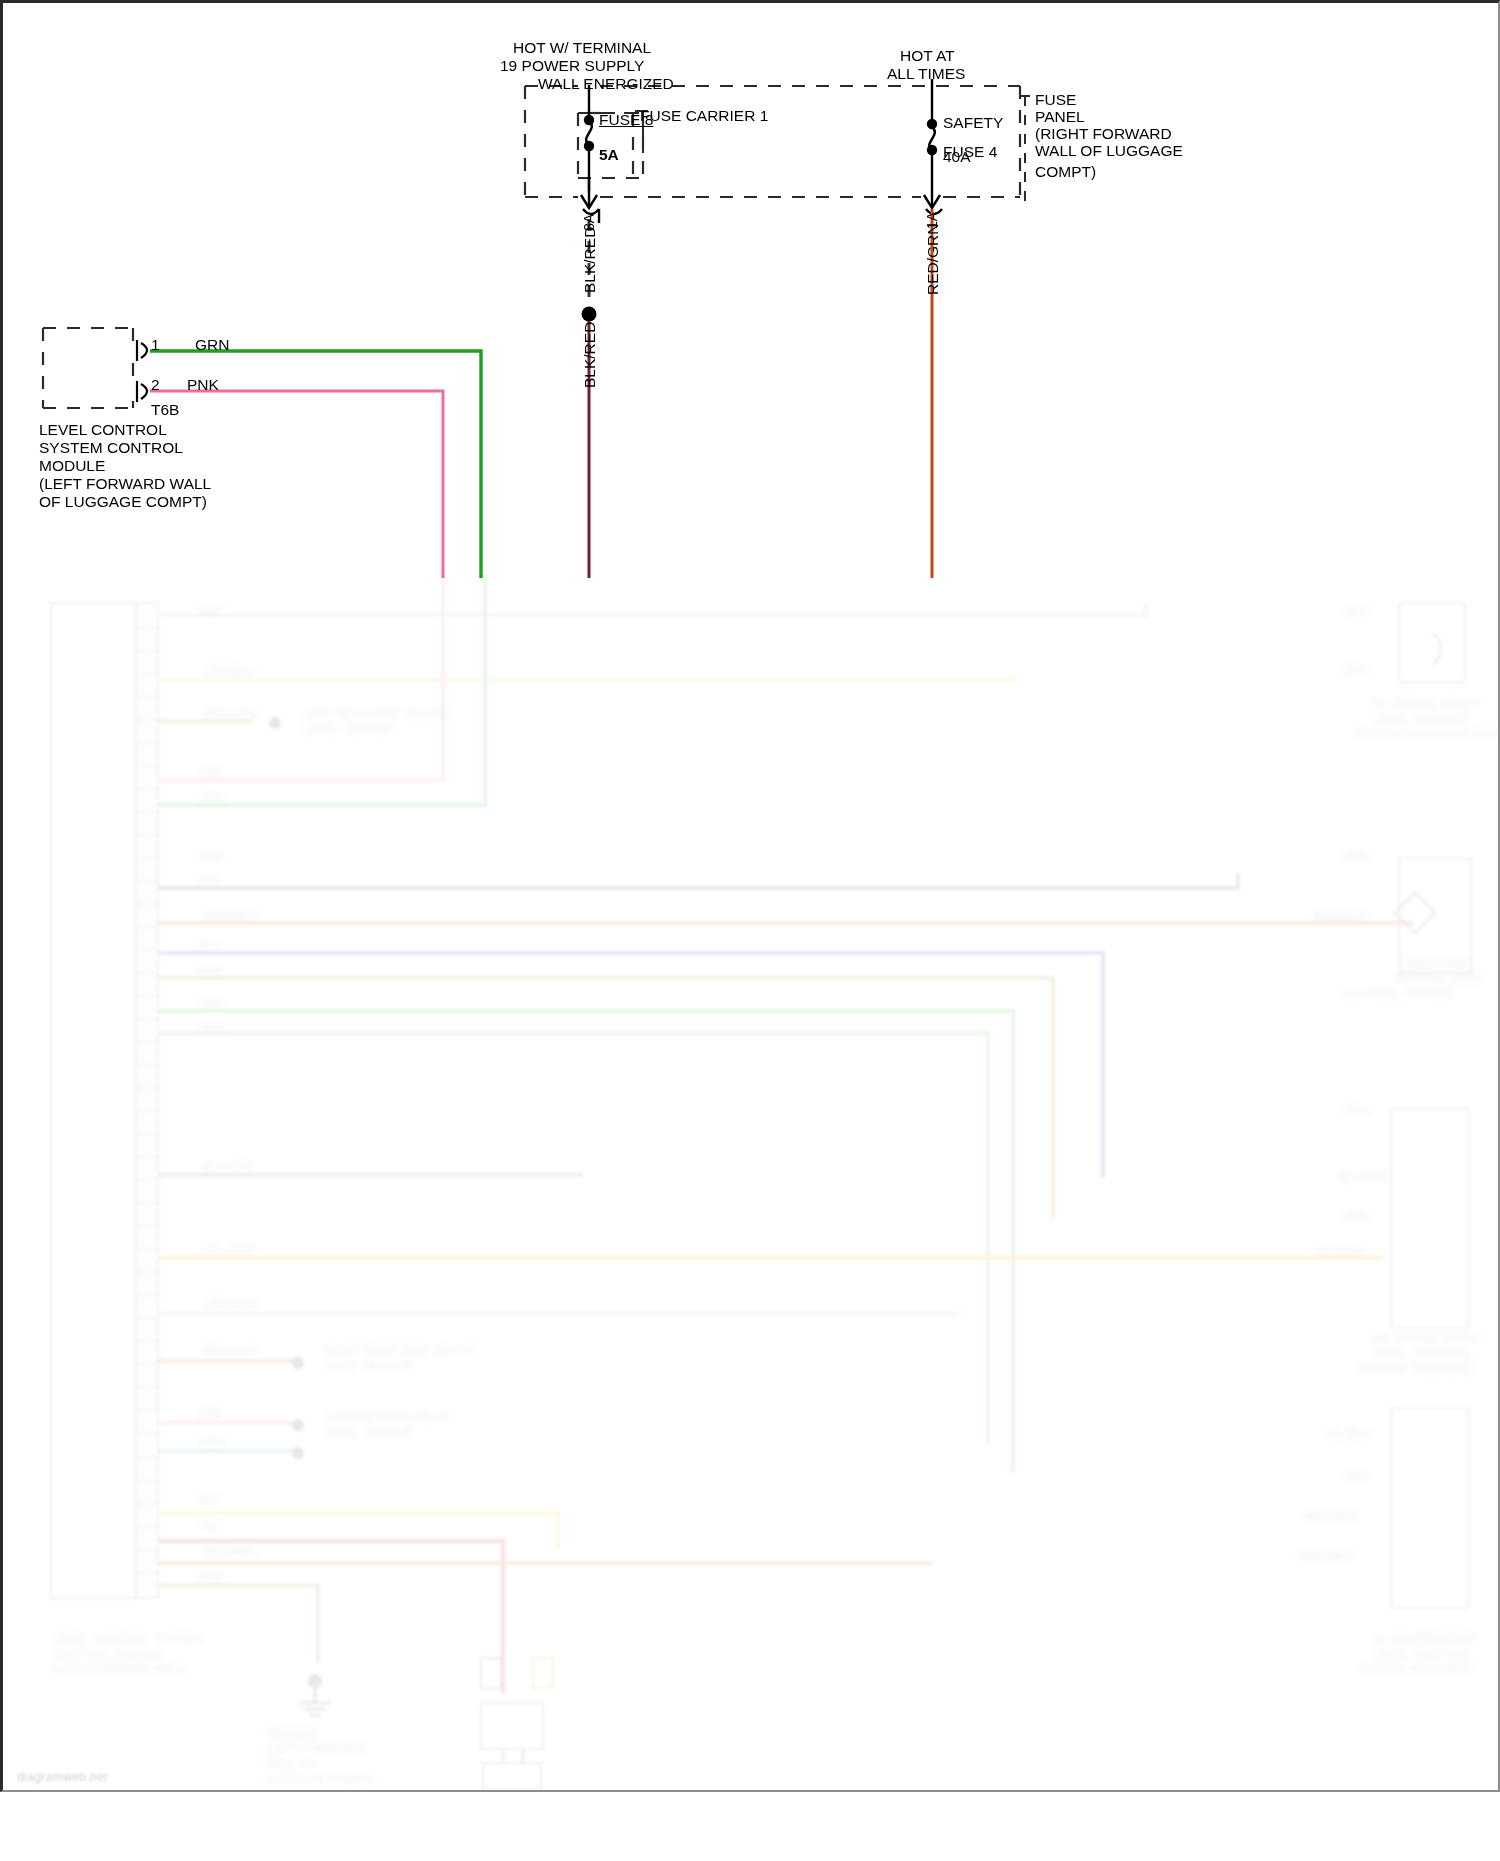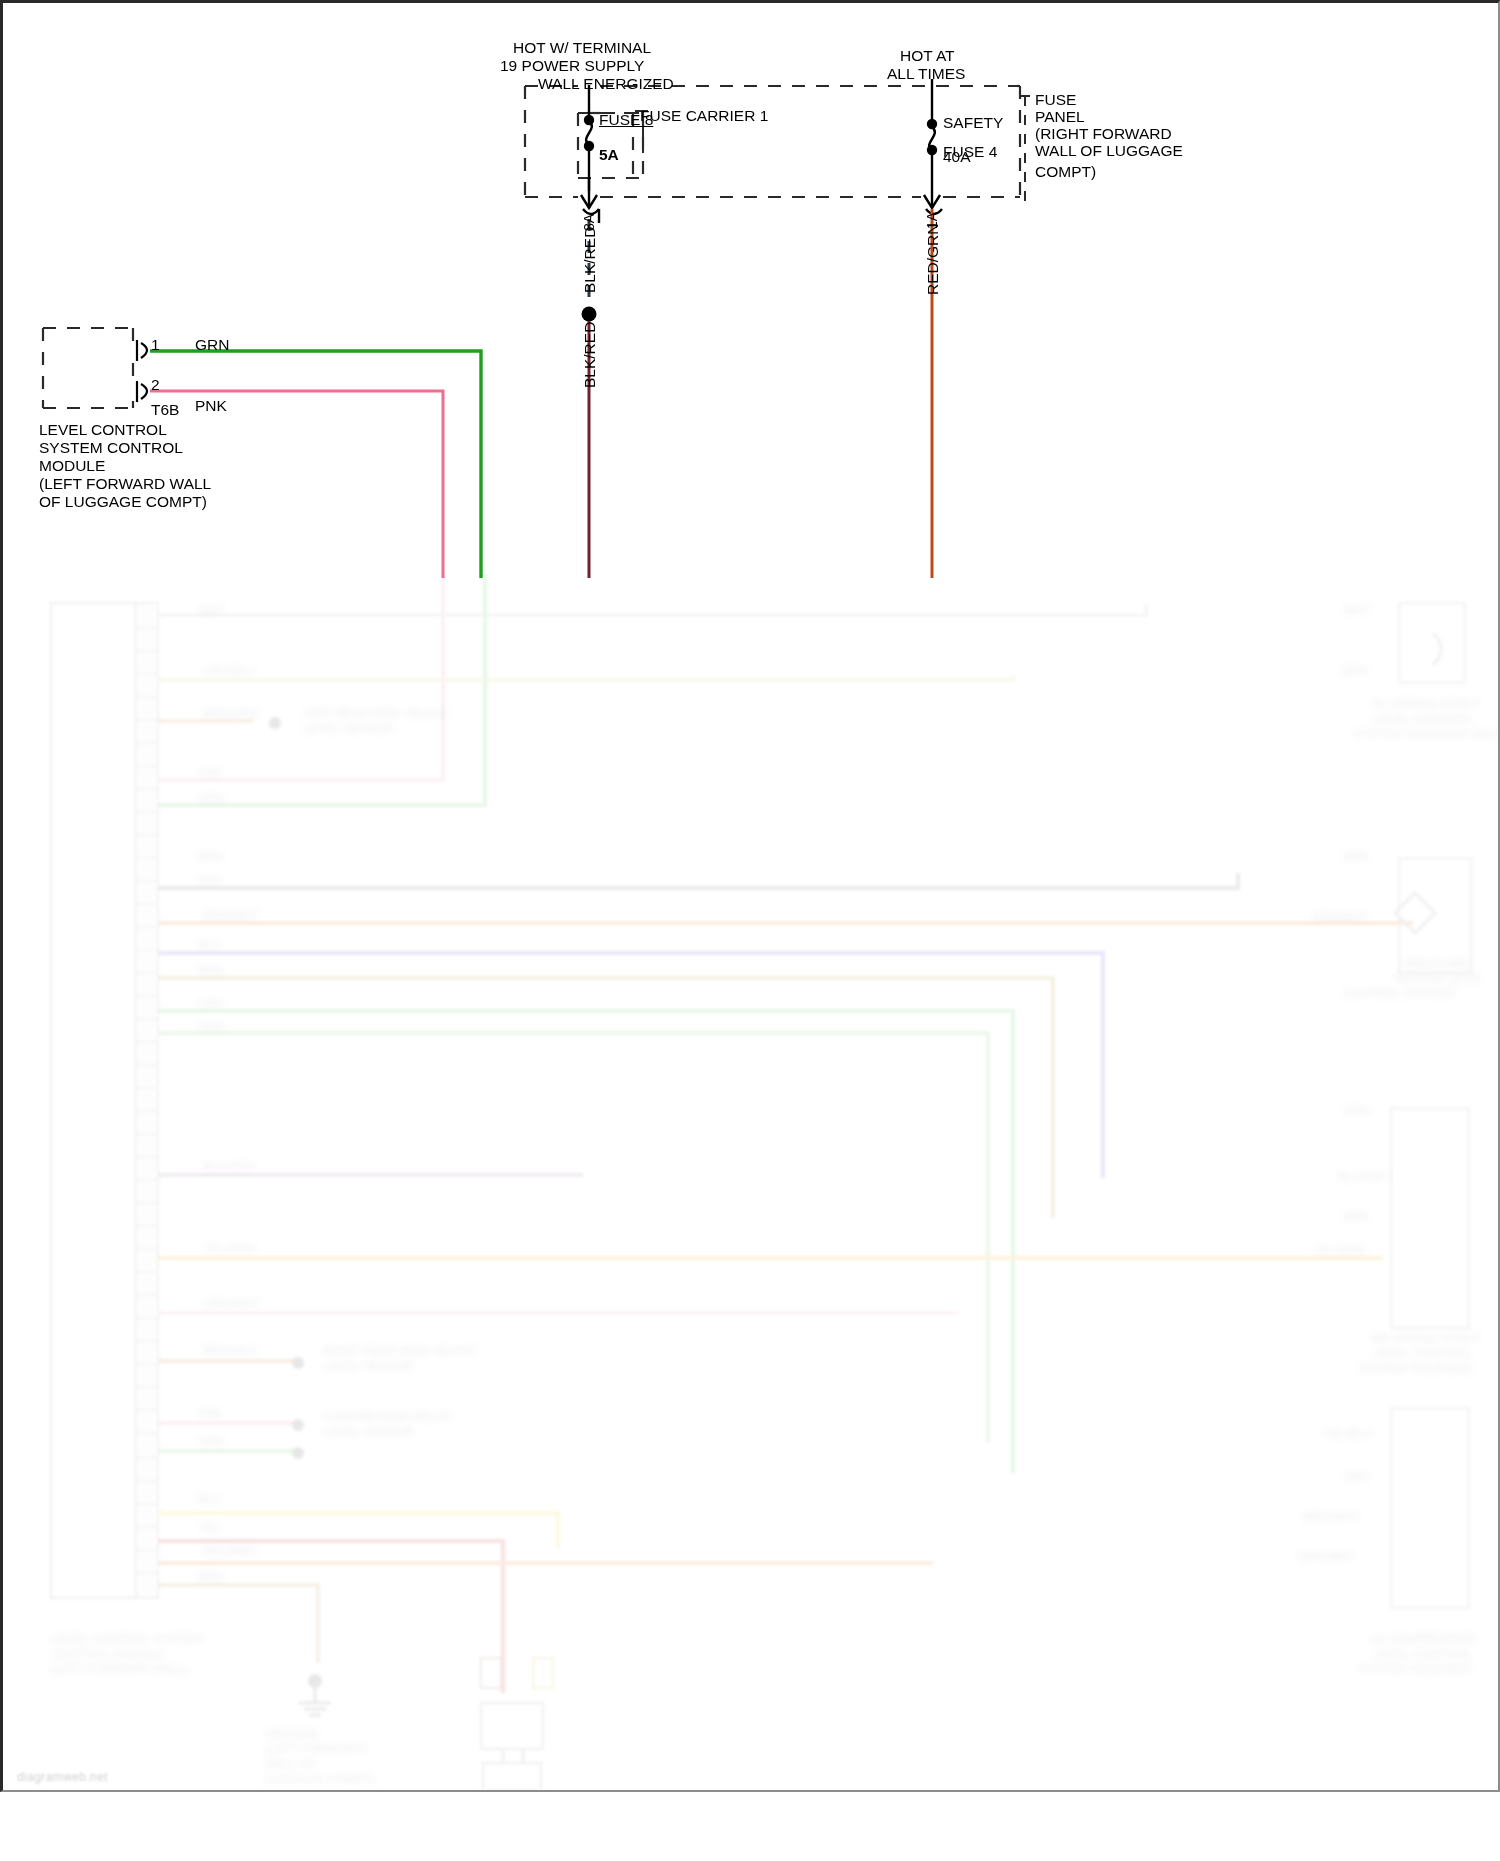--- a/index.html
+++ b/index.html
@@ -380,21 +380,21 @@
   <div class="vlbl" style="left:578px; top:290px;">BLK/RED</div>
   <div class="vlbl" style="left:578px; top:385px;">BLK/RED</div>
 
   <div class="vlbl small" style="left:921px; top:226px;">1A</div>
   <div class="vlbl" style="left:921px; top:292px;">RED/GRN</div>
 
   <div class="lbl" style="left:148px; top:333px;">1</div>
   <div class="lbl" style="left:192px; top:333px;">GRN</div>
 
   <div class="lbl" style="left:148px; top:373px;">2</div>
-  <div class="lbl" style="left:192px; top:373px;margin-top:21px;">PNK</div>
+  <div class="lbl" style="left:184px; top:373px;">PNK</div>
 
   <div class="lbl" style="left:148px; top:398px;">T6B</div>
 
   <div class="lbl" style="left:36px; top:418px;">LEVEL CONTROL</div>
   <div class="lbl" style="left:36px; top:436px;">SYSTEM CONTROL</div>
   <div class="lbl" style="left:36px; top:454px;">MODULE</div>
   <div class="lbl" style="left:36px; top:472px;">(LEFT FORWARD WALL</div>
   <div class="lbl" style="left:36px; top:490px;">OF LUGGAGE COMPT)</div>
 
   <div id="watermark">diagramweb.net</div>

